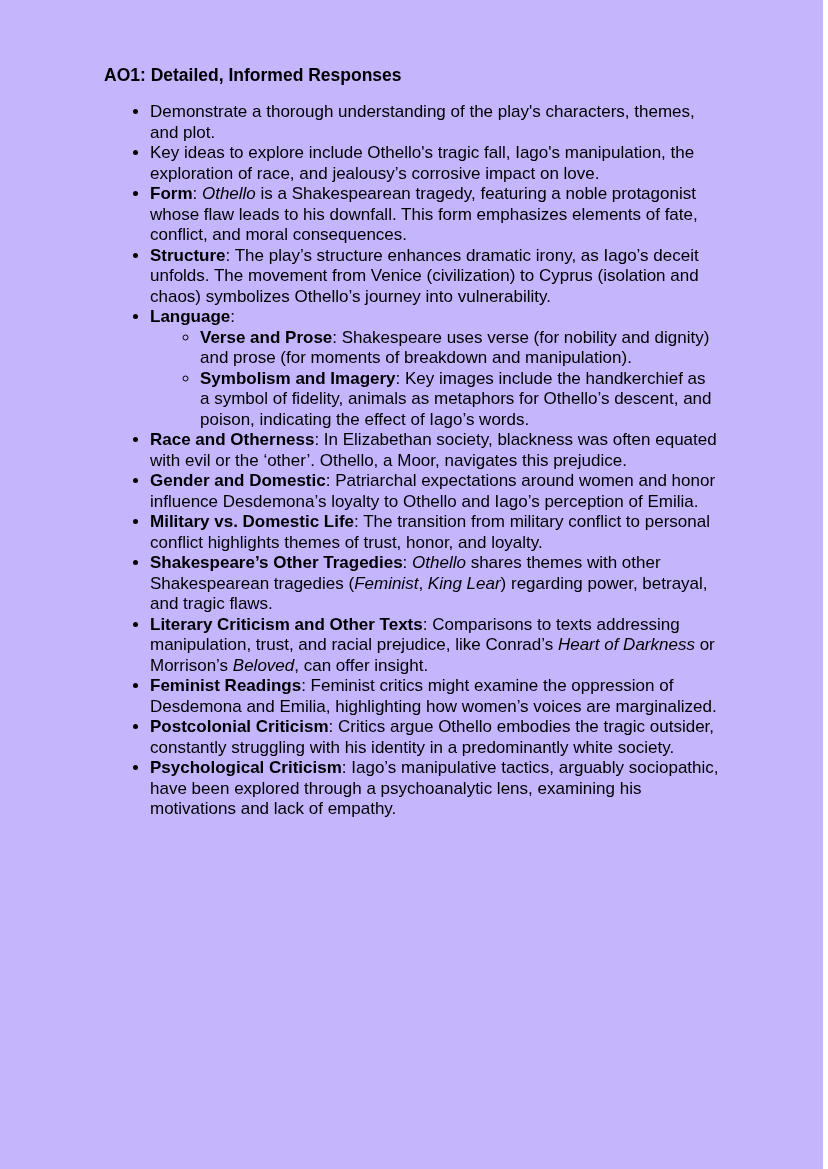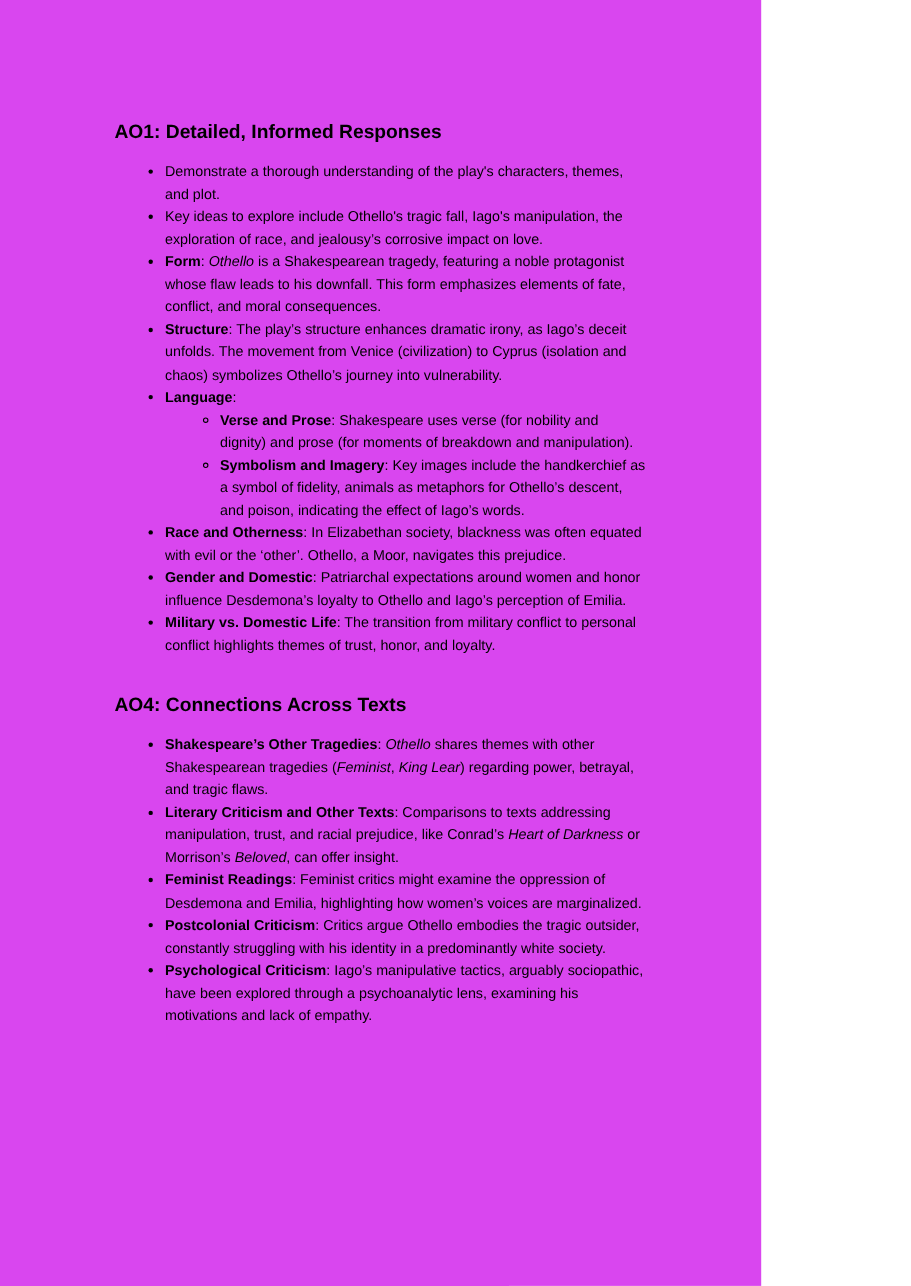--- a/index.html
+++ b/index.html
@@ -1,27 +1,27 @@
 <!DOCTYPE html>
 <html><head>
 <meta charset="utf-8">
 <style>
   html, body {
     margin: 0;
     padding: 0;
     background: #ffffff;
   }
   .page {
-    width: 692px;
+    width: 823px;
     min-height: 1169px;
-    background: #d946ef;
+    background: #c4b5fd;
     color: #000000;
     font-family: "Liberation Sans", "DejaVu Sans", sans-serif;
     box-sizing: border-box;
-    padding: 108px 104px 60px 104px;
+    padding: 64px 104px 60px 104px;
   }
   h2.section-heading {
     font-size: 17.5px;
     font-weight: 700;
     line-height: 22px;
     margin: 32px 0 16px 0;
     color: #000000;
   }
   h2.section-heading:first-child {
     margin-top: 0;
@@ -30,21 +30,21 @@
     margin: 0;
     padding: 0 0 0 46px;
     list-style-type: disc;
   }
   ul.l2 {
     margin: 0;
     padding: 0 0 0 50px;
     list-style-type: circle;
   }
   li.doc-li {
-    font-size: 13px;
+    font-size: 17px;
     line-height: 20.5px;
     margin: 0;
     padding: 0;
     color: #000000;
   }
   .b { font-weight: 700; }
   .i { font-style: italic; }
 </style>
 </head>
 <body>
@@ -62,21 +62,20 @@
         <li class="doc-li"><span class="b">Language</span><span>:</span><ul class="l2">
             <li class="doc-li"><span class="b">Verse and Prose</span><span>: Shakespeare uses verse (for nobility and dignity) and prose (for moments of breakdown and manipulation).</span></li>
             <li class="doc-li"><span class="b">Symbolism and Imagery</span><span>: Key images include the handkerchief as a symbol of fidelity, animals as metaphors for Othello’s descent, and poison, indicating the effect of Iago’s words.</span></li>
           </ul></li>
       </ul>
       <ul class="l1">
         <li class="doc-li"><span class="b">Race and Otherness</span><span>: In Elizabethan society, blackness was often equated with evil or the ‘other’. Othello, a Moor, navigates this prejudice.</span></li>
         <li class="doc-li"><span class="b">Gender and Domestic</span><span>: Patriarchal expectations around women and honor influence Desdemona’s loyalty to Othello and Iago’s perception of Emilia.</span></li>
         <li class="doc-li"><span class="b">Military vs. Domestic Life</span><span>: The transition from military conflict to personal conflict highlights themes of trust, honor, and loyalty.</span></li>
       </ul>
-      <h2 class="section-heading">AO4: Connections Across Texts</h2>
       <ul class="l1">
         <li class="doc-li"><span class="b">Shakespeare’s Other Tragedies</span><span>: </span><span class="i">Othello</span><span> shares themes with other Shakespearean tragedies (</span><span class="i">Feminist</span><span>, </span><span class="i">King Lear</span><span>) regarding power, betrayal, and tragic flaws.</span></li>
         <li class="doc-li"><span class="b">Literary Criticism and Other Texts</span><span>: Comparisons to texts addressing manipulation, trust, and racial prejudice, like Conrad’s </span><span class="i">Heart of Darkness</span><span> or Morrison’s </span><span class="i">Beloved</span><span>, can offer insight.</span></li>
       </ul>
       <ul class="l1">
         <li class="doc-li"><span class="b">Feminist Readings</span><span>: Feminist critics might examine the oppression of Desdemona and Emilia, highlighting how women’s voices are marginalized.</span></li>
         <li class="doc-li"><span class="b">Postcolonial Criticism</span><span>: Critics argue Othello embodies the tragic outsider, constantly struggling with his identity in a predominantly white society.</span></li>
         <li class="doc-li"><span class="b">Psychological Criticism</span><span>: Iago’s manipulative tactics, arguably sociopathic, have been explored through a psychoanalytic lens, examining his motivations and lack of empathy.</span></li>
       </ul>
     </div>

